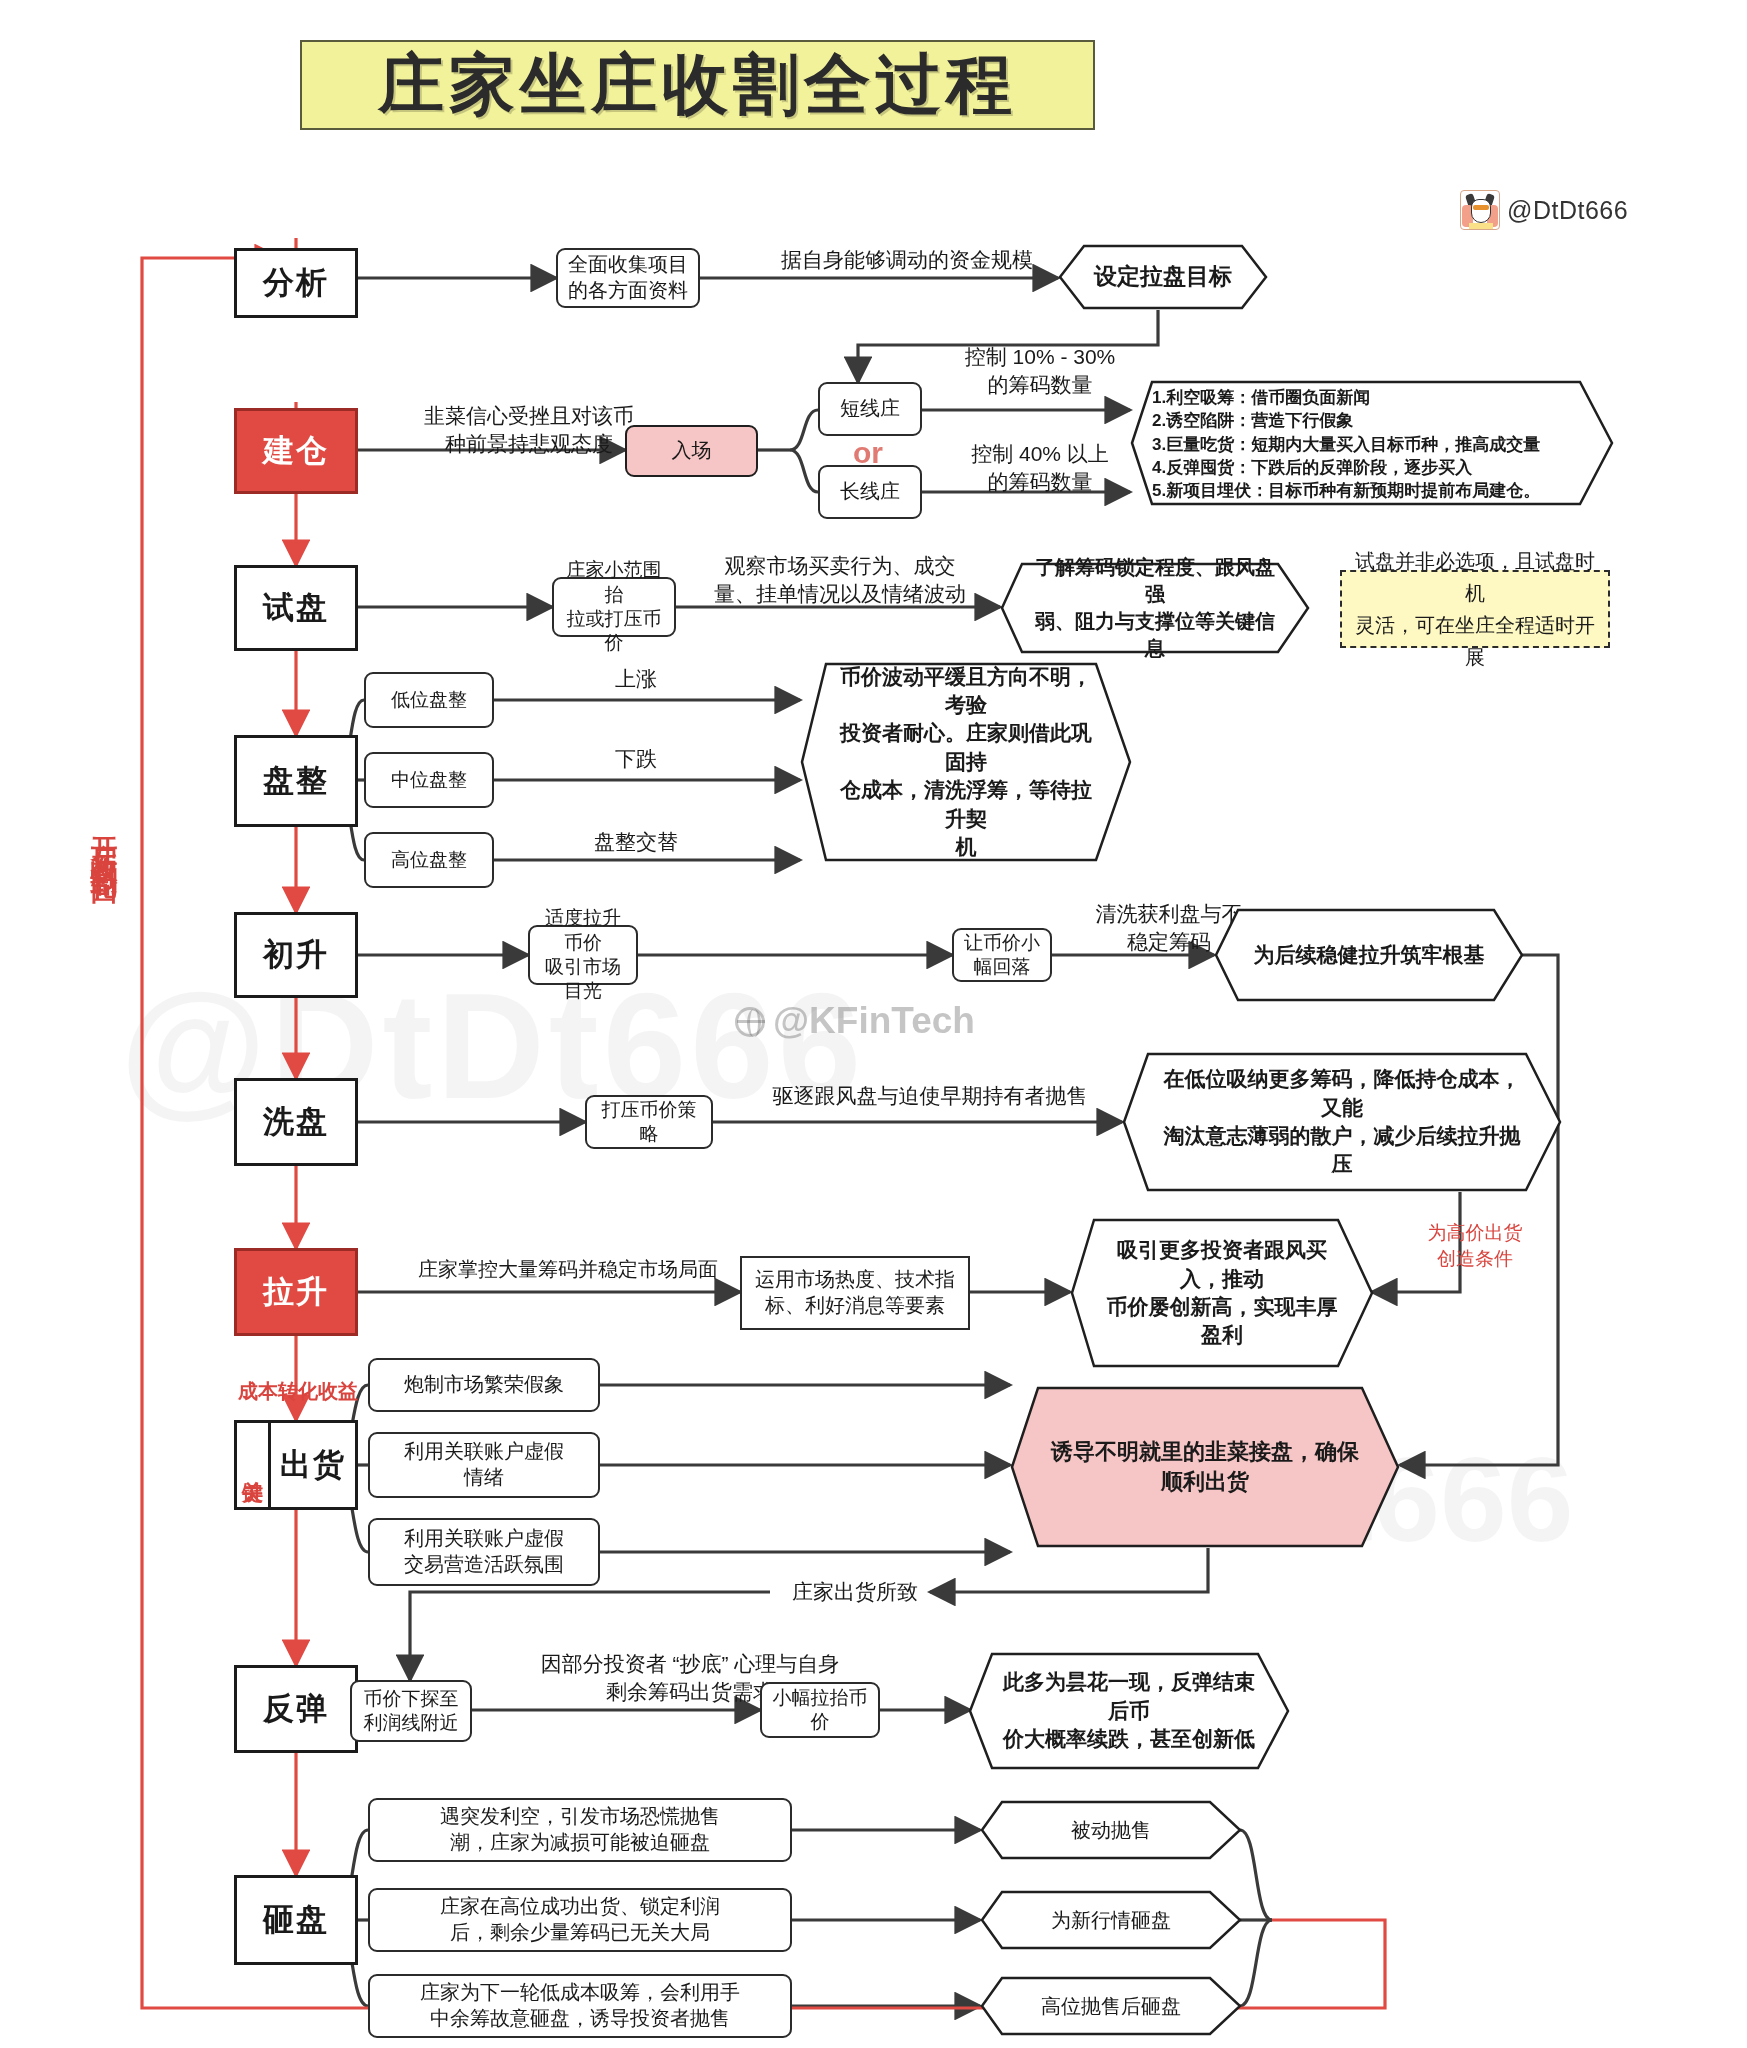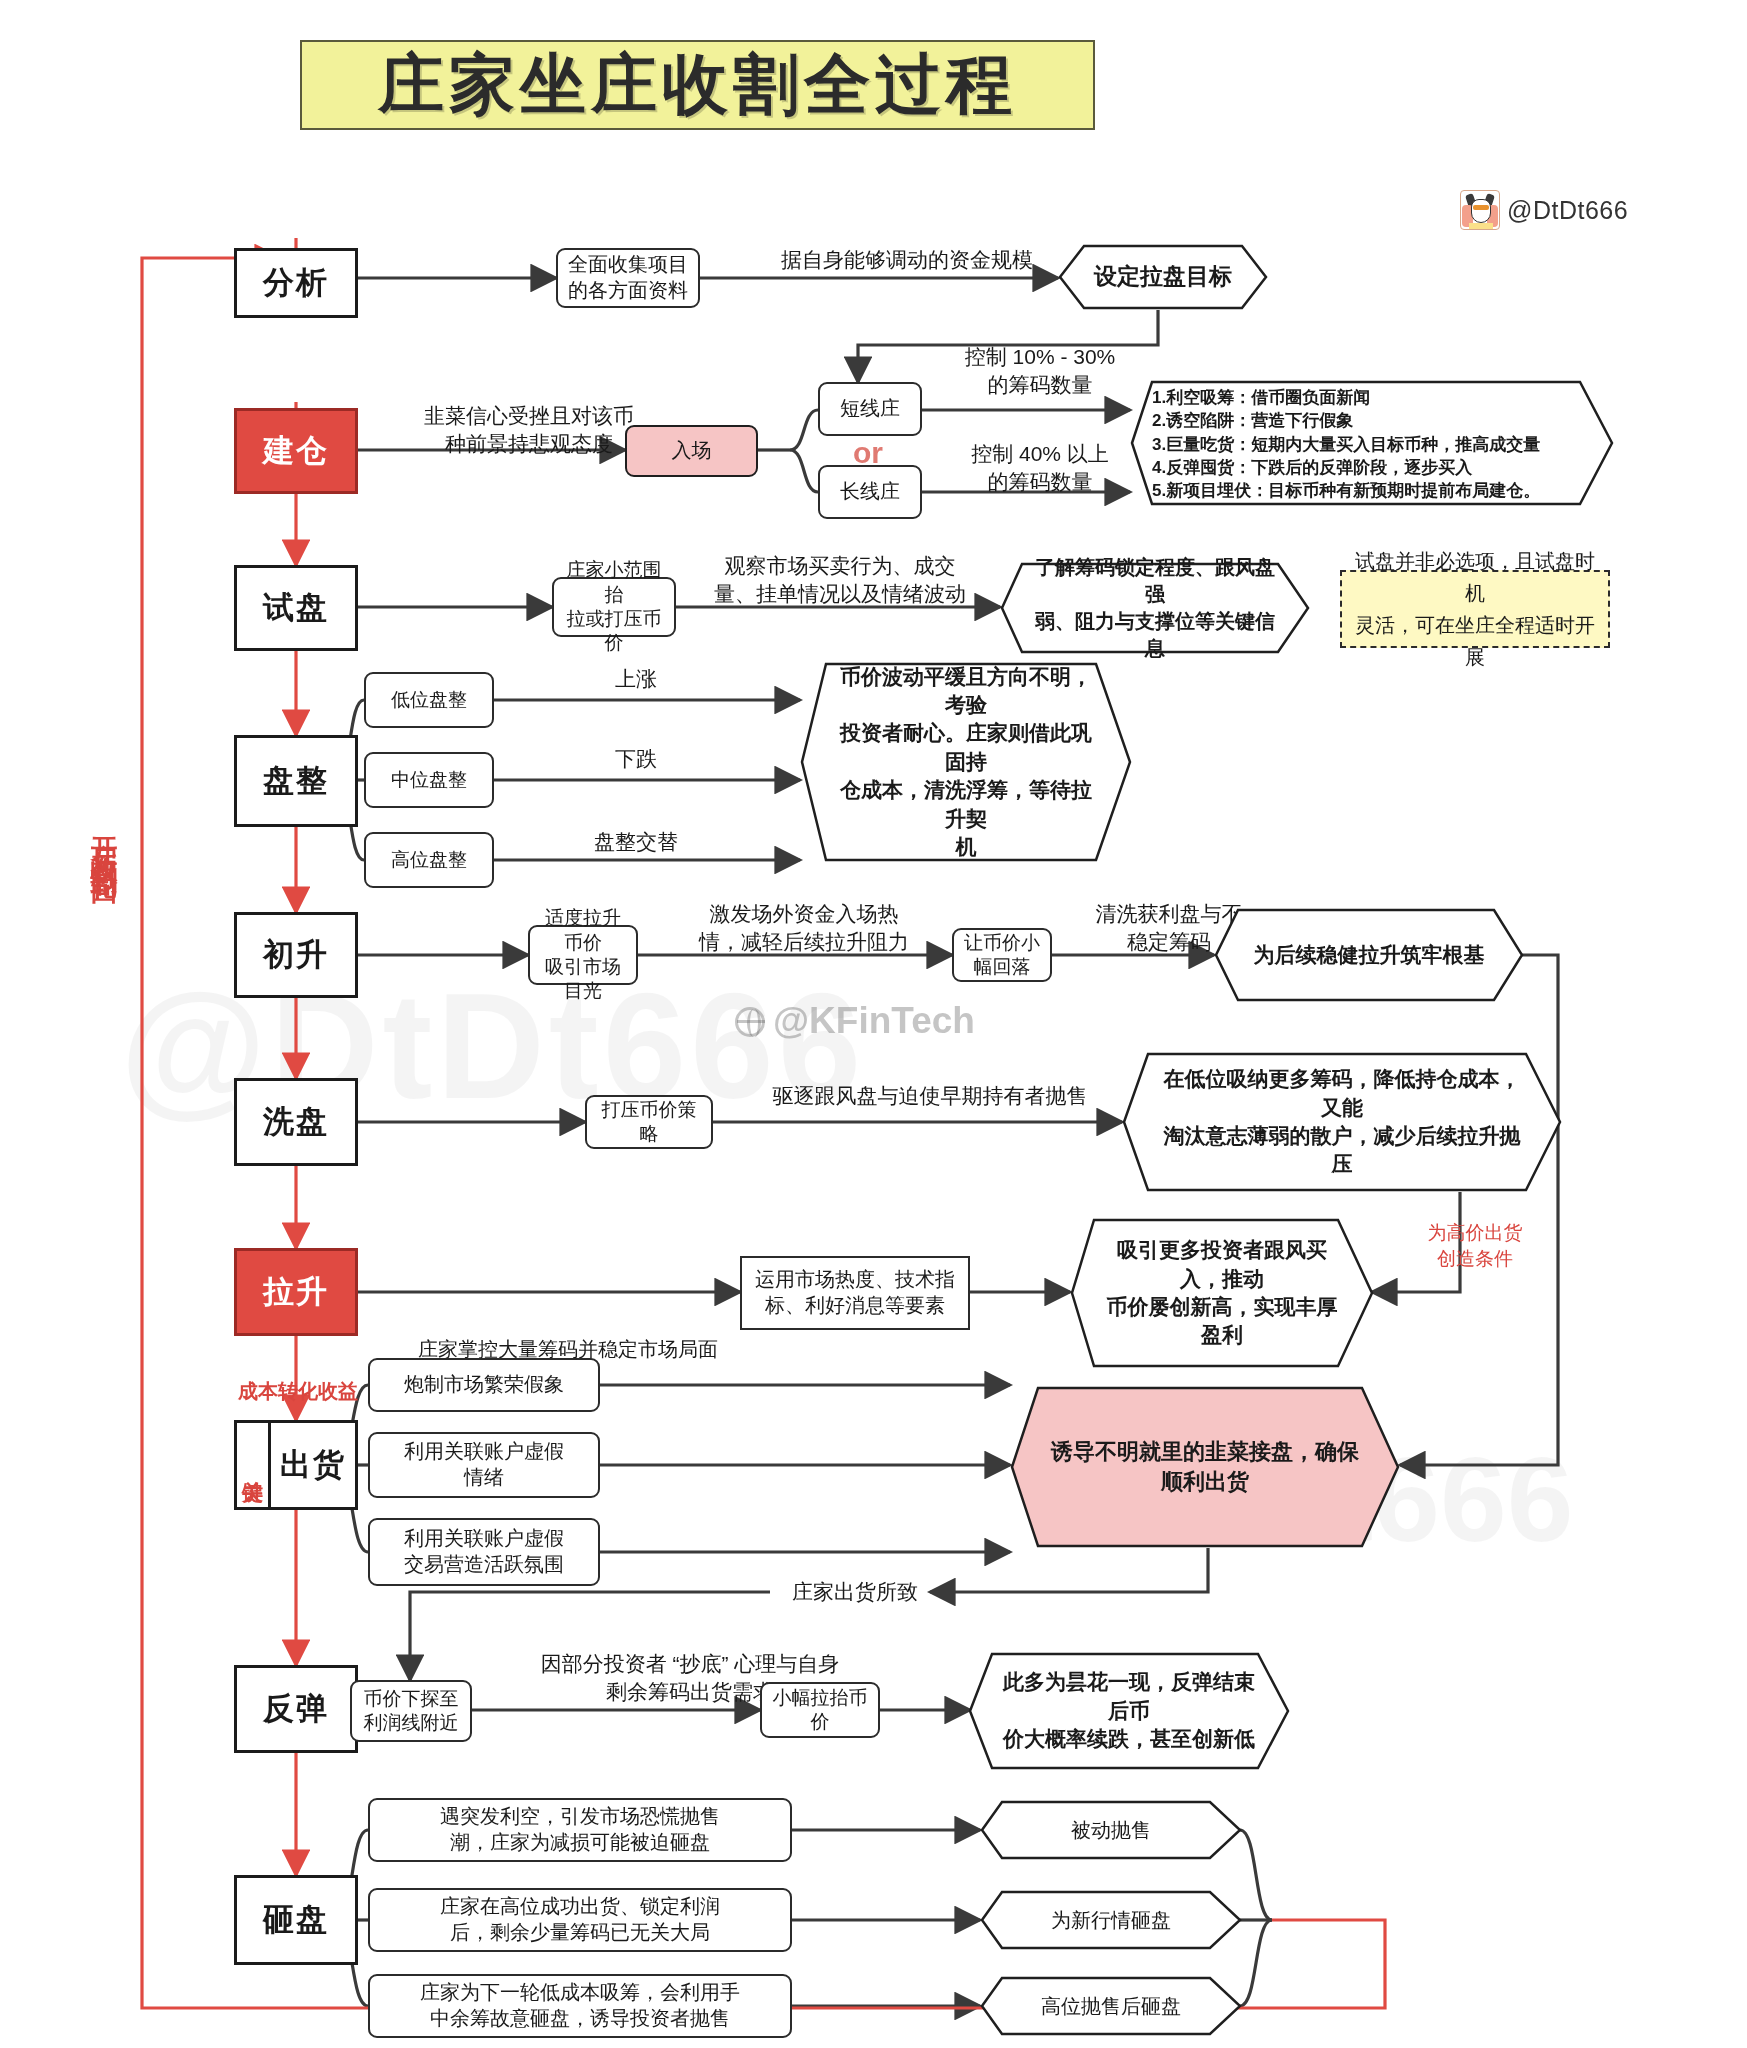--- a/index.html
+++ b/index.html
@@ -357,43 +357,41 @@
         <polygon points="26,2 296,2 330,100 296,198 26,198 2,100" fill="#fff" stroke="#1f1f1f" stroke-width="2.5"></polygon>
       </svg>
     <div class="hextext" style="font-size:21px; white-space:pre-line; padding:4px 38px;">币价波动平缓且方向不明，考验
 投资者耐心。庄家则借此巩固持
 仓成本，清洗浮筹，等待拉升契
 机</div>
   </div>
 
   <div class="node rbox" style="left:528px; top:925px; width:110px; height:60px; white-space:pre-line; font-size:19px;">适度拉升币价
 吸引市场目光</div>
-  <div class="lbl" style="left:660px; top:900px; width:288px;">激发场外资金入场热
-情，减轻后续拉升阻力</div>
   <div class="node rbox" style="left:952px; top:928px; width:100px; height:54px; font-size:19px;">让币价小幅回落</div>
   <div class="lbl" style="left:1074px; top:900px; width:190px;">清洗获利盘与不
 稳定筹码</div>
   <div class="hexwrap" style="left:1214px; top:908px; width:310px; height:94px;">
     <svg width="310" height="94">
         <polygon points="24,2 280,2 308,47 280,92 24,92 2,47" fill="#fff" stroke="#1f1f1f" stroke-width="2.5"></polygon>
       </svg>
     <div class="hextext" style="font-size:21px;">为后续稳健拉升筑牢根基</div>
   </div>
 
   <div class="node rbox" style="left:585px; top:1095px; width:128px; height:54px; font-size:19px;">打压币价策略</div>
   <div class="lbl" style="left:760px; top:1082px; width:340px;">驱逐跟风盘与迫使早期持有者抛售</div>
   <div class="hexwrap" style="left:1122px; top:1052px; width:440px; height:140px;">
     <svg width="440" height="140">
         <polygon points="26,2 404,2 438,70 404,138 26,138 2,70" fill="#fff" stroke="#1f1f1f" stroke-width="2.5"></polygon>
       </svg>
     <div class="hextext" style="font-size:21px; white-space:pre-line;">在低位吸纳更多筹码，降低持仓成本，又能
 淘汰意志薄弱的散户，减少后续拉升抛压</div>
   </div>
 
-  <div class="lbl" style="left:368px; top:1336px; width:400px; font-size:20px;">庄家掌控大量筹码并稳定市场局面</div>
+  <div class="lbl" style="left:368px; top:1256px; width:400px; font-size:20px;">庄家掌控大量筹码并稳定市场局面</div>
   <div class="node sbox" style="left:740px; top:1256px; width:230px; height:74px; white-space:pre-line; font-size:20px;">运用市场热度、技术指
 标、利好消息等要素</div>
   <div class="hexwrap" style="left:1070px; top:1218px; width:304px; height:150px;">
     <svg width="304" height="150">
         <polygon points="24,2 268,2 302,75 268,148 24,148 2,75" fill="#fff" stroke="#1f1f1f" stroke-width="2.5"></polygon>
       </svg>
     <div class="hextext" style="font-size:21px; white-space:pre-line;">吸引更多投资者跟风买入，推动
 币价屡创新高，实现丰厚盈利</div>
   </div>
   <div class="lbl red" style="left:1400px; top:1220px; width:150px; font-size:19px;">为高价出货

